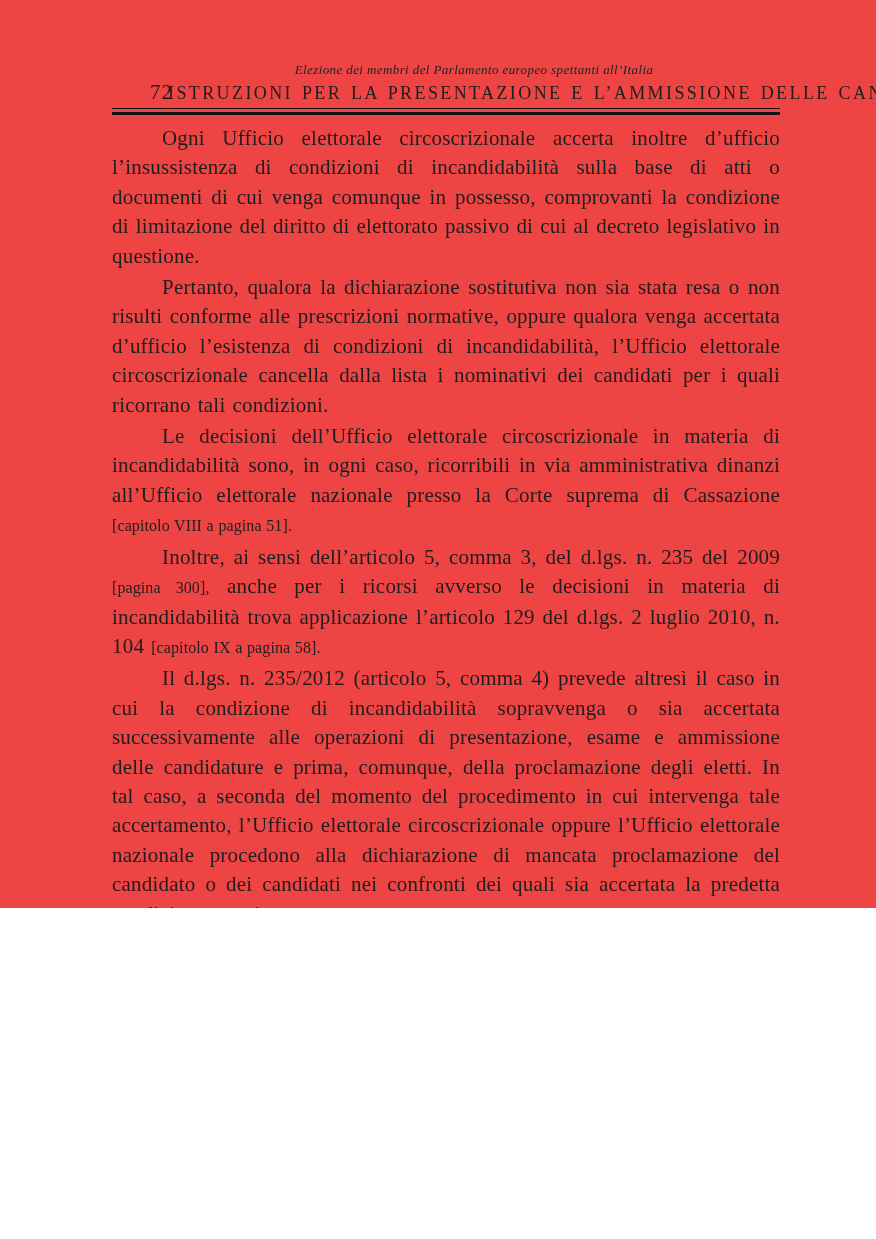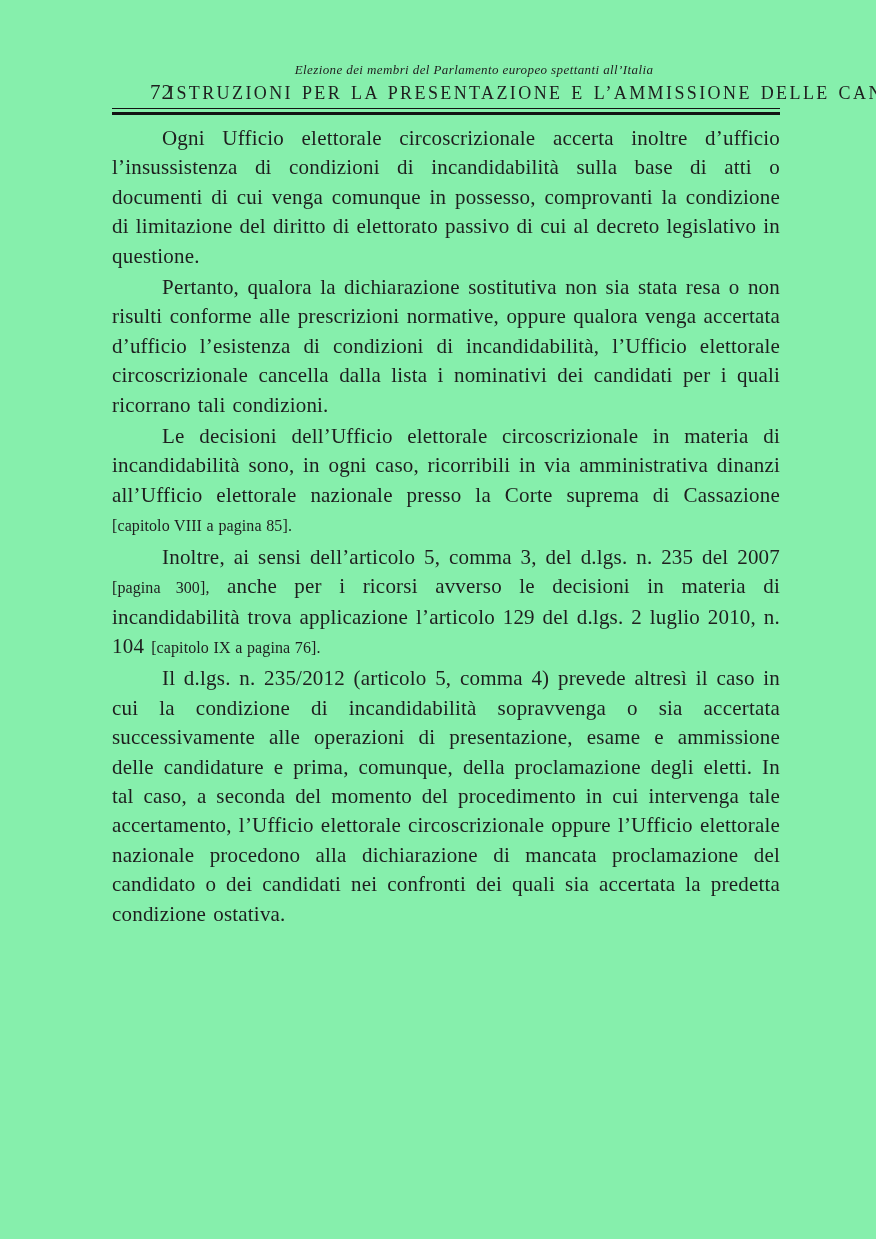--- a/index.html
+++ b/index.html
@@ -3,22 +3,22 @@
 <meta charset="utf-8">
 <style>
   html, body {
     margin: 0;
     padding: 0;
     background: #ffffff;
   }
   .page {
     position: relative;
     width: 876px;
-    height: 1239px;
-    background: #86efac;
+    height: 908px;
+    background: #ef4444;
     font-family: "Liberation Serif", serif;
     color: #1e1e1e;
     overflow: hidden;
     box-sizing: border-box;
   }
   .text-block {
     position: absolute;
     left: 112px;
     top: 62px;
     width: 668px;
@@ -91,19 +91,19 @@
       <div class="header-row">
         <span class="page-number">72</span>
         <span class="section-title">ISTRUZIONI PER LA PRESENTAZIONE E L’AMMISSIONE DELLE CANDIDATURE</span>
       </div>
       <div class="header-rule"></div>
     </header>
 
     <main class="body-text" id="body-text">
         <p><span>Ogni Ufficio elettorale circoscrizionale accerta inoltre d’ufficio l’insussistenza di condizioni di incandidabilità sulla base di atti o documenti di cui venga comunque in possesso, comprovanti la condizione di limitazione del diritto di elettorato passivo di cui al decreto legislativo in questione.</span></p>
         <p><span>Pertanto, qualora la dichiarazione sostitutiva non sia stata resa o non risulti conforme alle prescrizioni normative, oppure qualora venga accertata d’ufficio l’esistenza di condizioni di incandidabilità, l’Ufficio elettorale circoscrizionale cancella dalla lista i nominativi dei candidati per i quali ricorrano tali condizioni.</span></p>
-        <p><span>Le decisioni dell’Ufficio elettorale circoscrizionale in materia di incandidabilità sono, in ogni caso, ricorribili in via amministrativa dinanzi all’Ufficio elettorale nazionale presso la Corte suprema di Cassazione </span><span class="reference">[capitolo VIII a pagina 85].</span></p>
-        <p><span>Inoltre, ai sensi dell’articolo 5, comma 3, del d.lgs. n. 235 del 2007 </span><span class="reference">[pagina 300],</span><span> anche per i ricorsi avverso le decisioni in materia di incandidabilità trova applicazione l’articolo 129 del d.lgs. 2 luglio 2010, n. 104 </span><span class="reference">[capitolo IX a pagina 76].</span></p>
+        <p><span>Le decisioni dell’Ufficio elettorale circoscrizionale in materia di incandidabilità sono, in ogni caso, ricorribili in via amministrativa dinanzi all’Ufficio elettorale nazionale presso la Corte suprema di Cassazione </span><span class="reference">[capitolo VIII a pagina 51].</span></p>
+        <p><span>Inoltre, ai sensi dell’articolo 5, comma 3, del d.lgs. n. 235 del 2009 </span><span class="reference">[pagina 300],</span><span> anche per i ricorsi avverso le decisioni in materia di incandidabilità trova applicazione l’articolo 129 del d.lgs. 2 luglio 2010, n. 104 </span><span class="reference">[capitolo IX a pagina 58].</span></p>
         <p><span>Il d.lgs. n. 235/2012 (articolo 5, comma 4) prevede altresì il caso in cui la condizione di incandidabilità sopravvenga o sia accertata successivamente alle operazioni di presentazione, esame e ammissione delle candidature e prima, comunque, della proclamazione degli eletti. In tal caso, a seconda del momento del procedimento in cui intervenga tale accertamento, l’Ufficio elettorale circoscrizionale oppure l’Ufficio elettorale nazionale procedono alla dichiarazione di mancata proclamazione del candidato o dei candidati nei confronti dei quali sia accertata la predetta condizione ostativa.</span></p>
       </main>
 
   </div>
 </div>
 
 </body></html>

